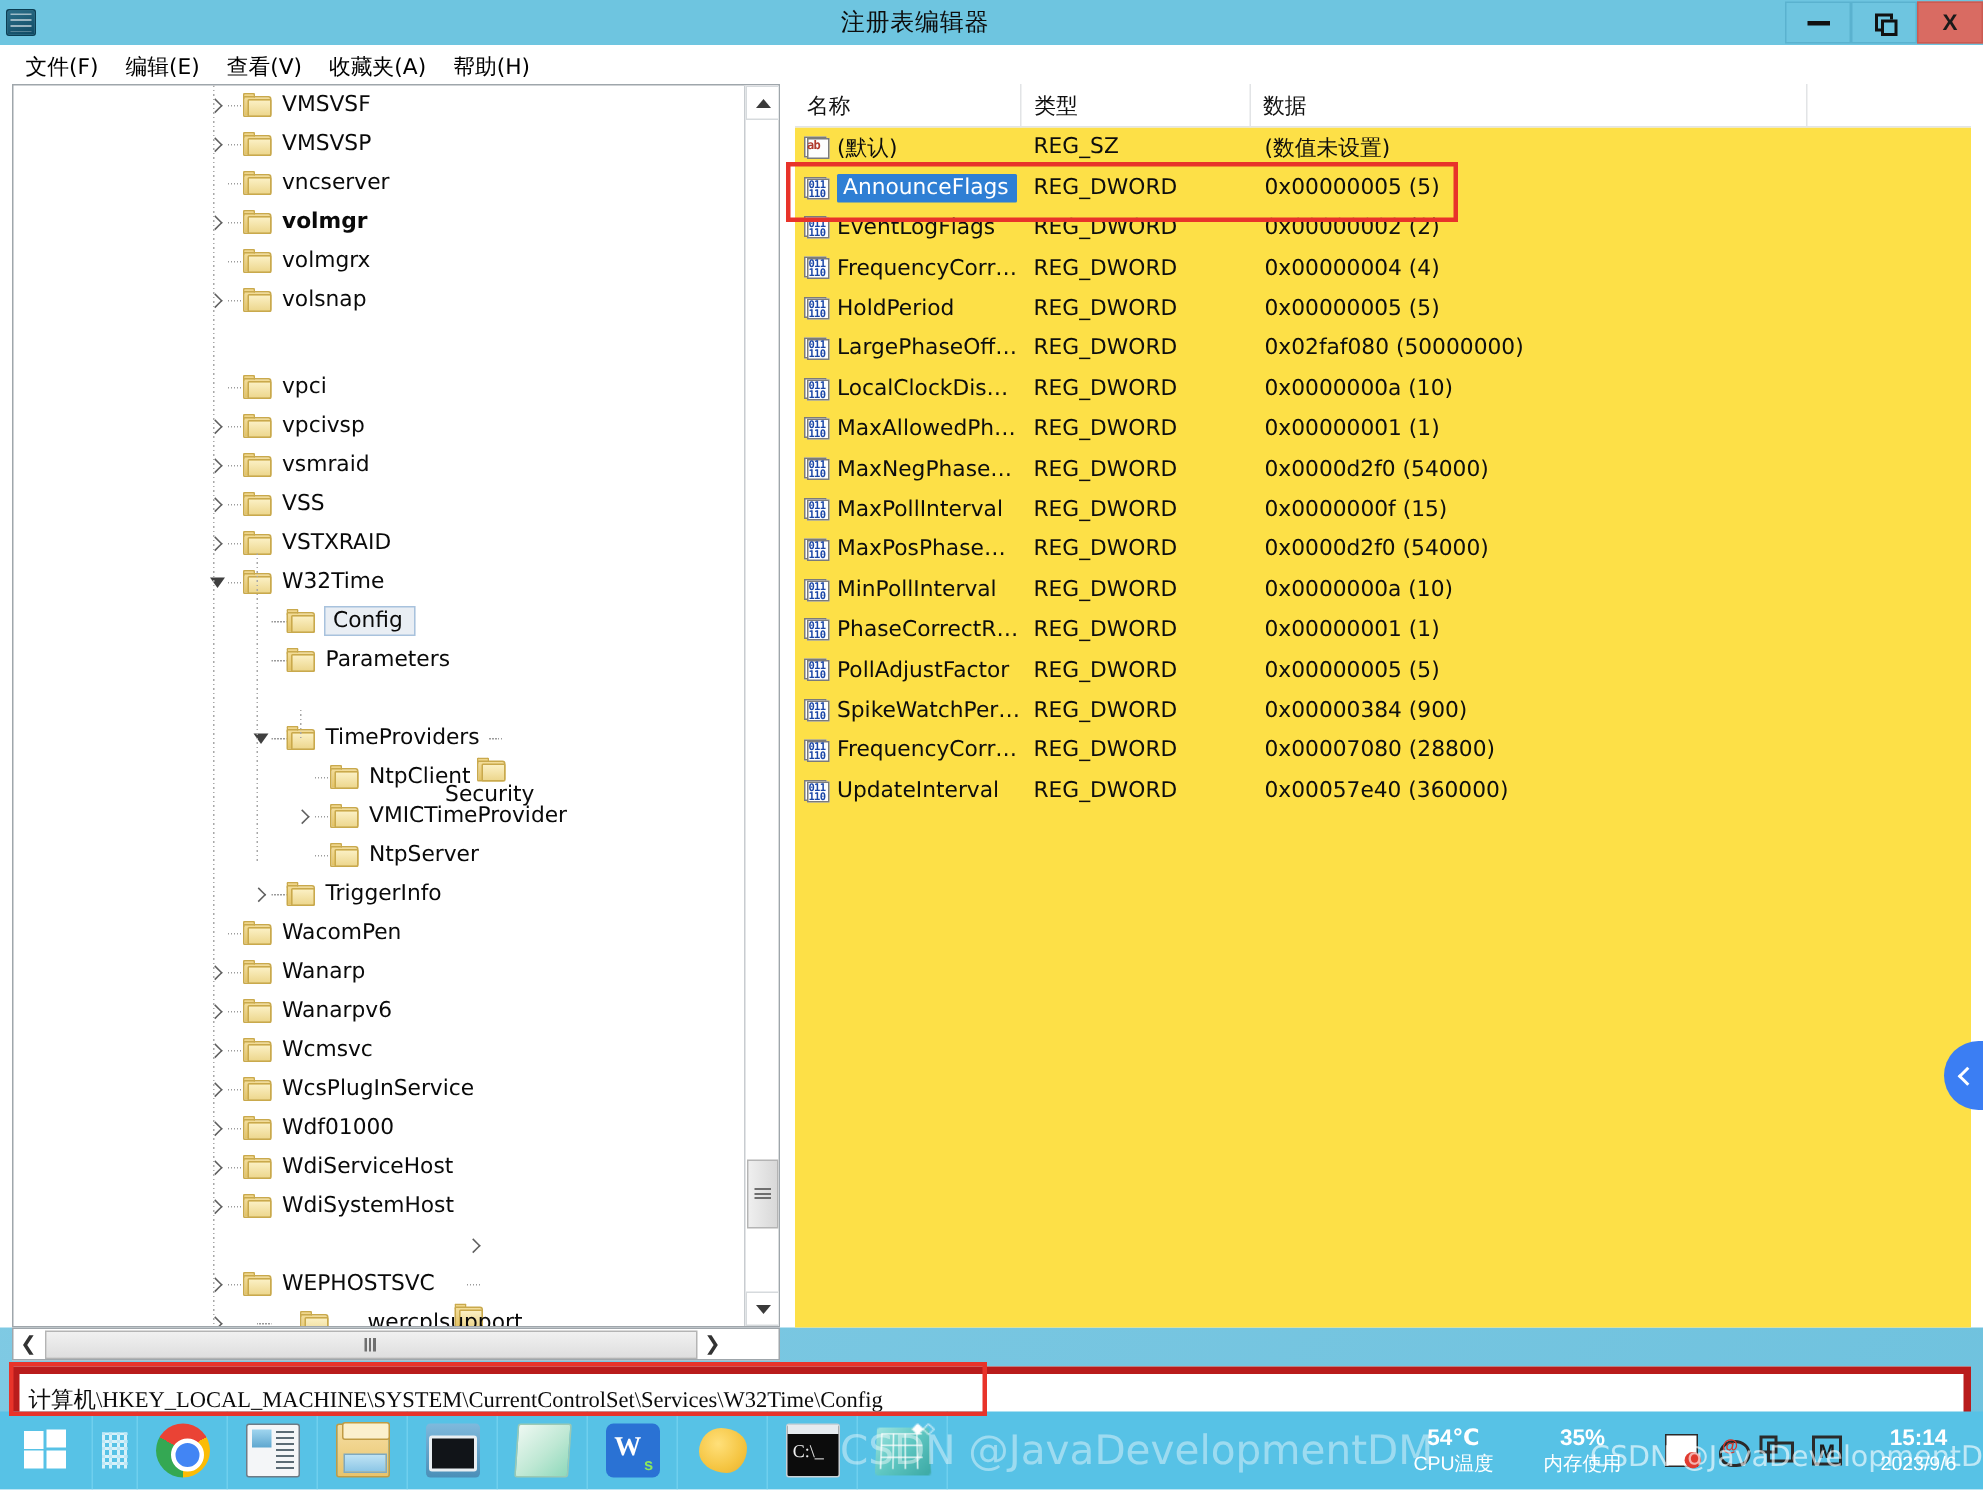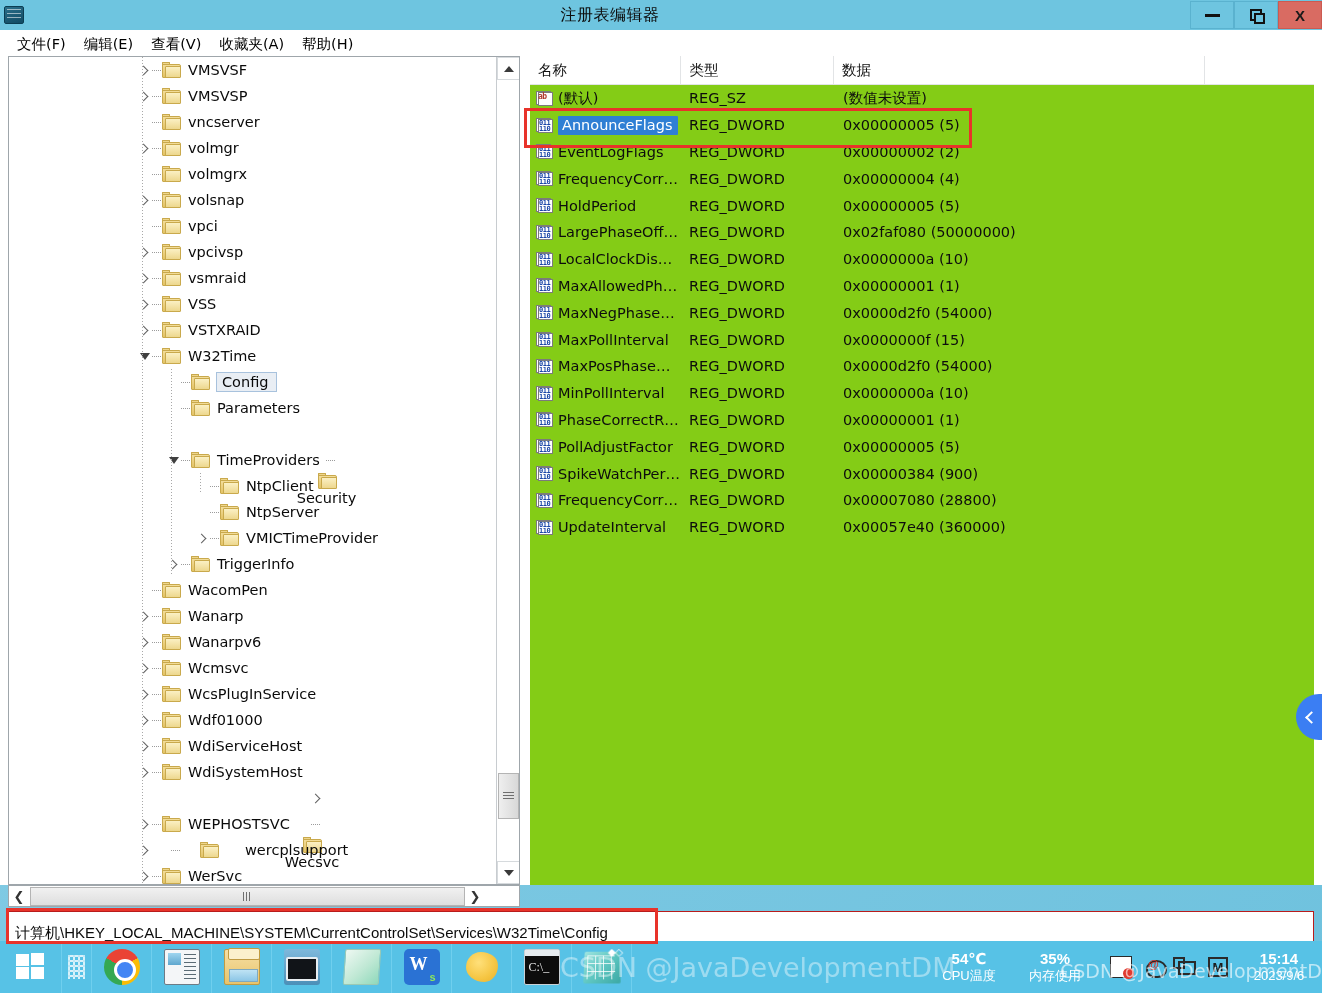--- a/index.html
+++ b/index.html
@@ -179,21 +179,21 @@
     border:1px solid #b4b4b4; display:flex; align-items:center; justify-content:center;
   }
   #tree-hthumb .grip {
     width:9px; height:9px;
     background: repeating-linear-gradient(to right,#6f6f6f 0 1.5px, transparent 1.5px 3px);
   }
 
   
   #listpane {
     position: absolute; left: 530px; top: 0; width: 784px; height: 829px;
-    background: #84cc16; overflow:hidden;
+    background: #fde047; overflow:hidden;
   }
   #listheader {
     display: flex; height: 29px; background: #ffffff;
     border-bottom: 1px solid #e2e4e6;
   }
   .hcol {
     font-size: 14.5px; color: #111; display: flex; align-items: center;
     padding-left: 8px; border-right: 1px solid #e2e4e6; height: 29px;
     font-family: "DejaVu Sans", "Liberation Sans", sans-serif;
   }
@@ -227,24 +227,24 @@
   }
   .vicon.ab .txt { color:#b03a2e; font-size:8px; top:3px; left:2px; }
 
   .namesel {
     background: #2f7fd4; color: #ffffff; padding: 1px 6px 2px 4px; border-radius:1px;
   }
 
   
   #statusbar {
     position:absolute; left:8px; top:911px; width:1306px; height:44px;
-    background:#ffffff; border:1px solid #b91c1c;
+    background:#ffffff; border:5px solid #b91c1c;
     display:flex; align-items:center; padding-left:6px;
     font-size:15px; color:#0b0b0b; white-space:nowrap;
-    font-family:Liberation Sans, sans-serif;
+    font-family:Liberation Serif, serif;
   }
 
   
   .redbox {
     position:absolute; border:3px solid #e8332a; pointer-events:none; z-index: 50;
   }
   #redbox-row   { left:524px;  top:108px; width:448px;  height:40px; }
   #redbox-path  { left:6px;    top:908px; width:652px;  height:36px; }
 
   
@@ -504,21 +504,21 @@
           <span class="dots">
             <i></i>
           </span>
           <span class="folder">
             <span class="tab"></span>
             <span class="back"></span>
             <span class="front"></span>
           </span>
           <span class="label">vncserver</span>
         </div>
-        <div class="tnode" style="padding-left: 128px;">
+        <div class="tnode" style="padding-left: 128px; font-weight: bold;">
           <span class="exp">
             <span class="chev"></span>
           </span>
           <span class="dots">
             <i></i>
           </span>
           <span class="folder">
             <span class="tab"></span>
             <span class="back"></span>
             <span class="front"></span>
@@ -544,21 +544,21 @@
           <span class="dots">
             <i></i>
           </span>
           <span class="folder">
             <span class="tab"></span>
             <span class="back"></span>
             <span class="front"></span>
           </span>
           <span class="label">volsnap</span>
         </div>
-        <div class="tnode" style="padding-left: 128px;">
+        <div class="tnode" style="padding-left: 128px; margin-top: 32px;">
           <span class="exp"></span>
           <span class="dots">
             <i></i>
           </span>
           <span class="folder">
             <span class="tab"></span>
             <span class="back"></span>
             <span class="front"></span>
           </span>
           <span class="label">vpci</span>
@@ -689,44 +689,44 @@
             <i></i>
           </span>
           <span class="folder">
             <span class="tab"></span>
             <span class="back"></span>
             <span class="front"></span>
           </span>
           <span class="label">NtpClient</span>
         </div>
         <div class="tnode" style="padding-left: 186px;">
+          <span class="exp">
+            <span class="chev"></span>
+          </span>
+          <span class="dots">
+            <i></i>
+          </span>
+          <span class="folder">
+            <span class="tab"></span>
+            <span class="back"></span>
+            <span class="front"></span>
+          </span>
+          <span class="label">VMICTimeProvider</span>
+        </div>
+        <div class="tnode" style="padding-left: 186px;">
           <span class="exp"></span>
           <span class="dots">
             <i></i>
           </span>
           <span class="folder">
             <span class="tab"></span>
             <span class="back"></span>
             <span class="front"></span>
           </span>
           <span class="label">NtpServer</span>
-        </div>
-        <div class="tnode" style="padding-left: 186px;">
-          <span class="exp">
-            <span class="chev"></span>
-          </span>
-          <span class="dots">
-            <i></i>
-          </span>
-          <span class="folder">
-            <span class="tab"></span>
-            <span class="back"></span>
-            <span class="front"></span>
-          </span>
-          <span class="label">VMICTimeProvider</span>
         </div>
         <div class="tnode" style="padding-left: 157px;">
           <span class="exp">
             <span class="chev"></span>
           </span>
           <span class="dots">
             <i></i>
           </span>
           <span class="folder">
             <span class="tab"></span>

